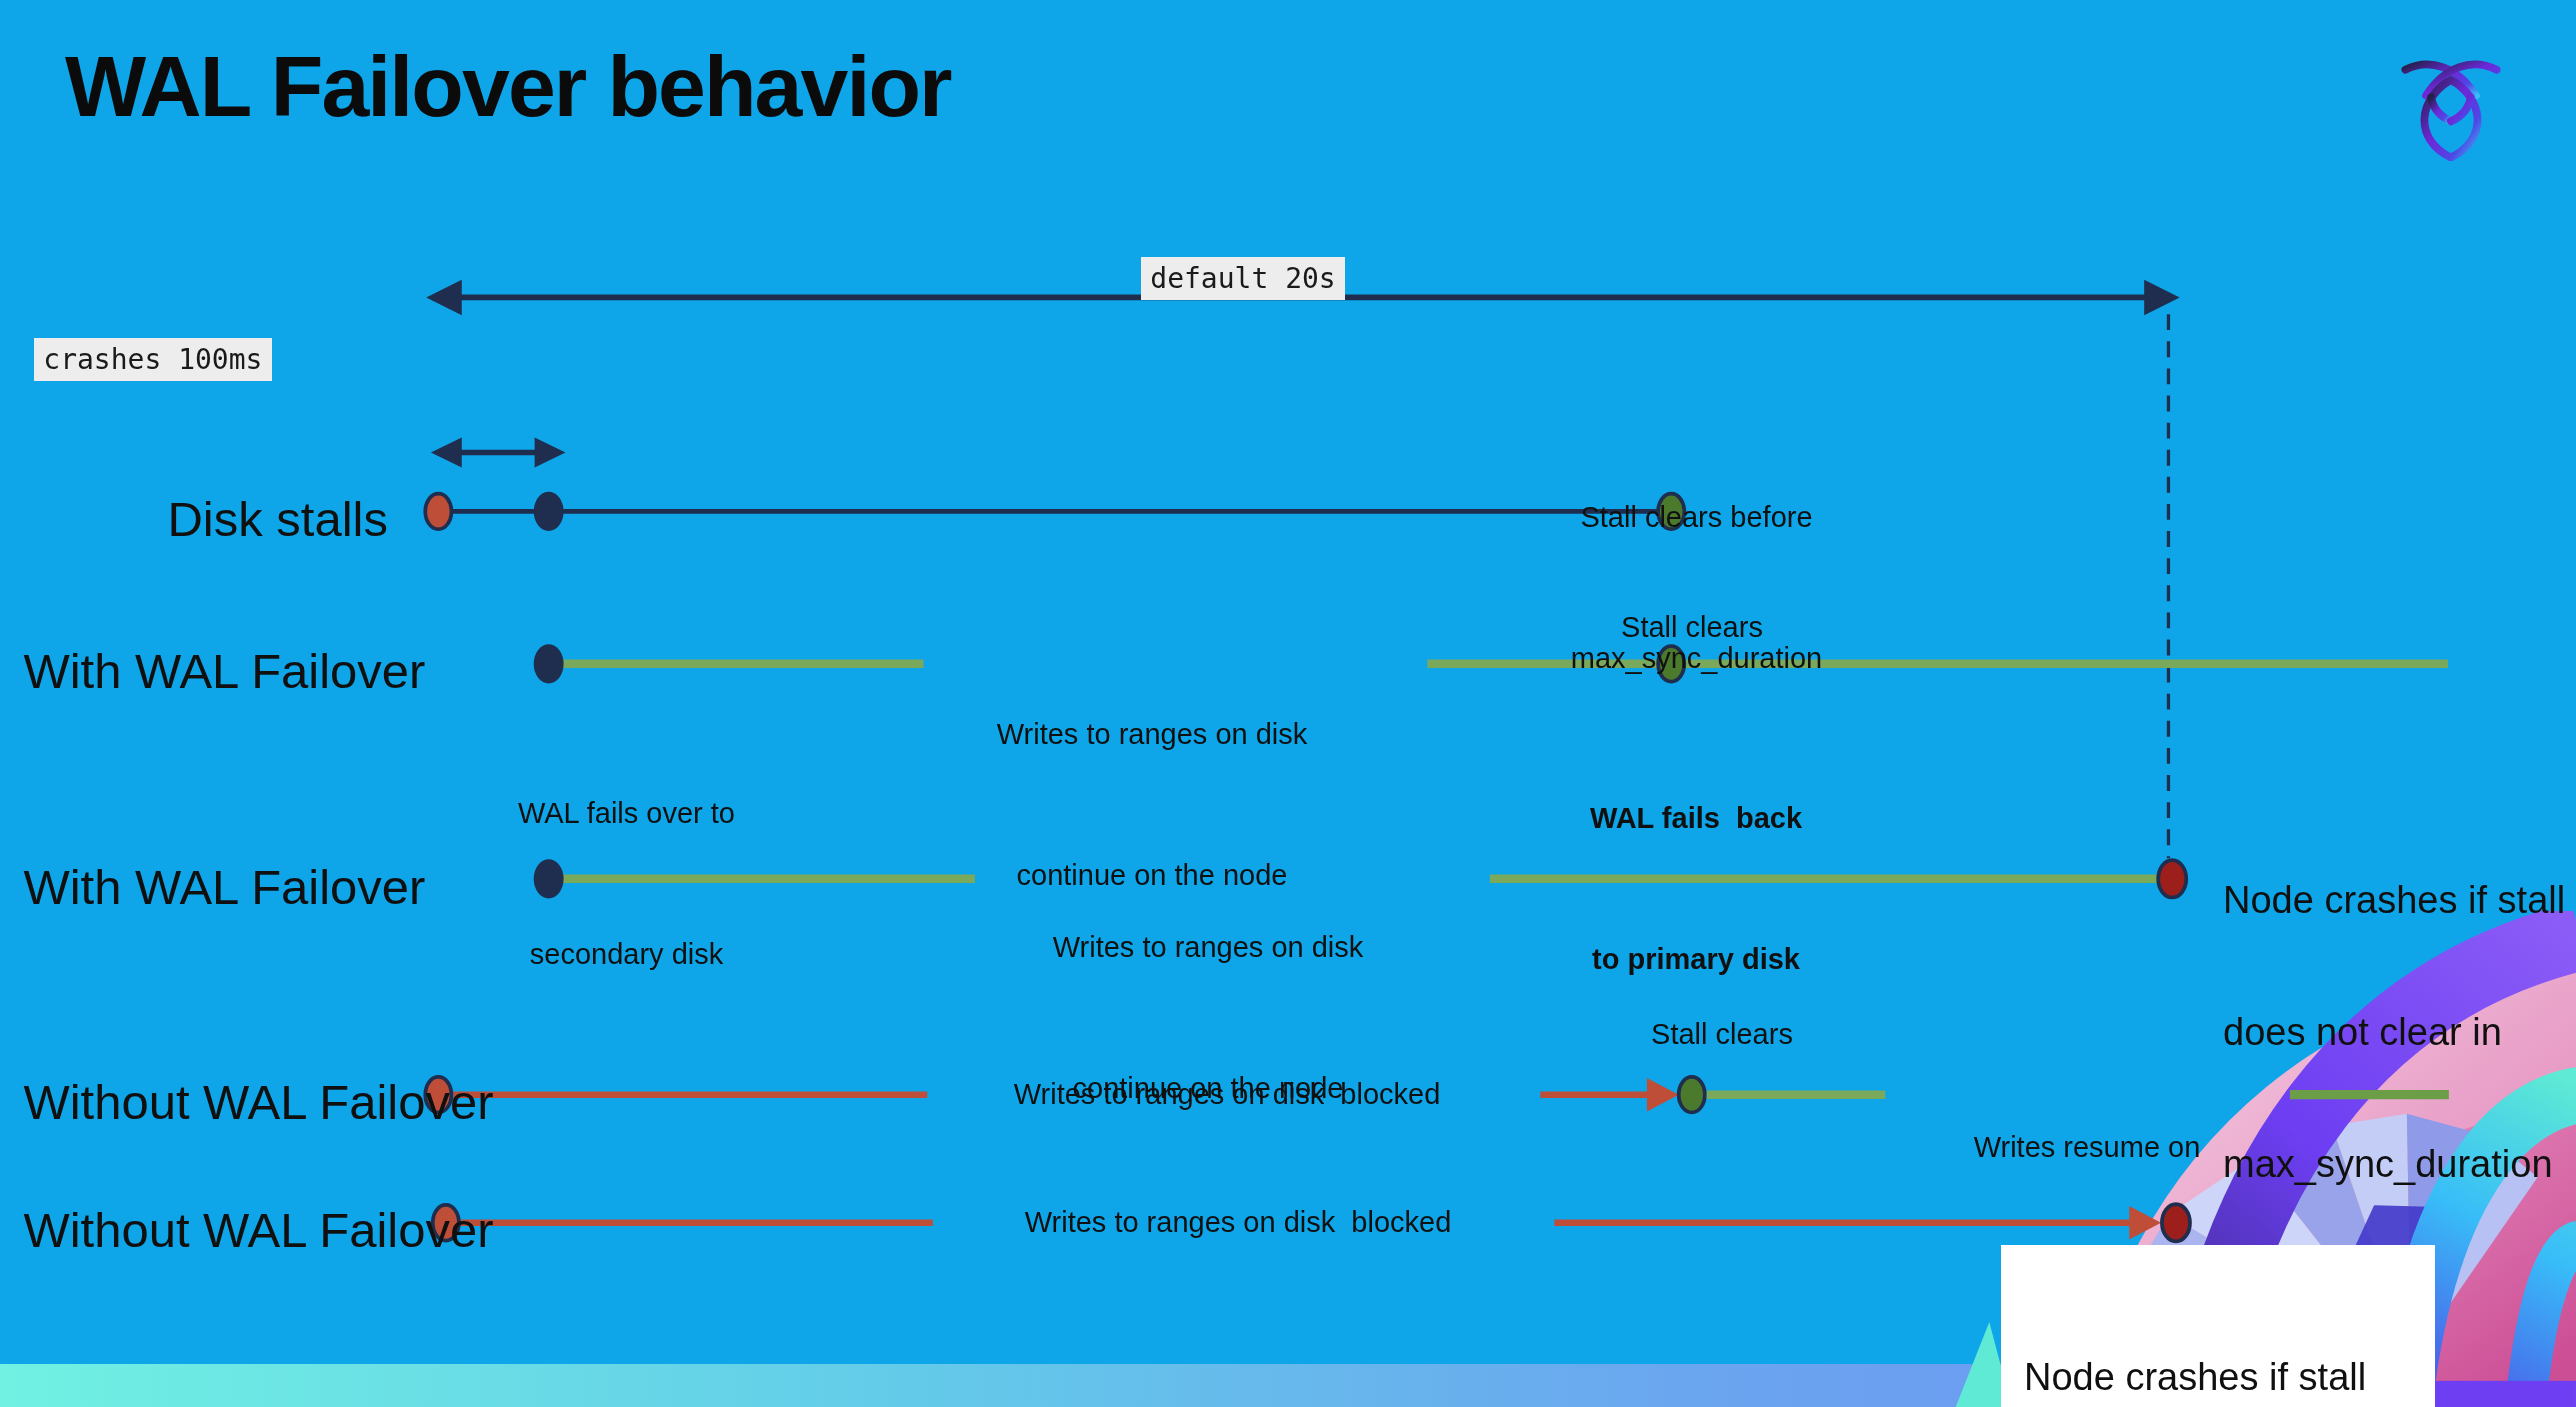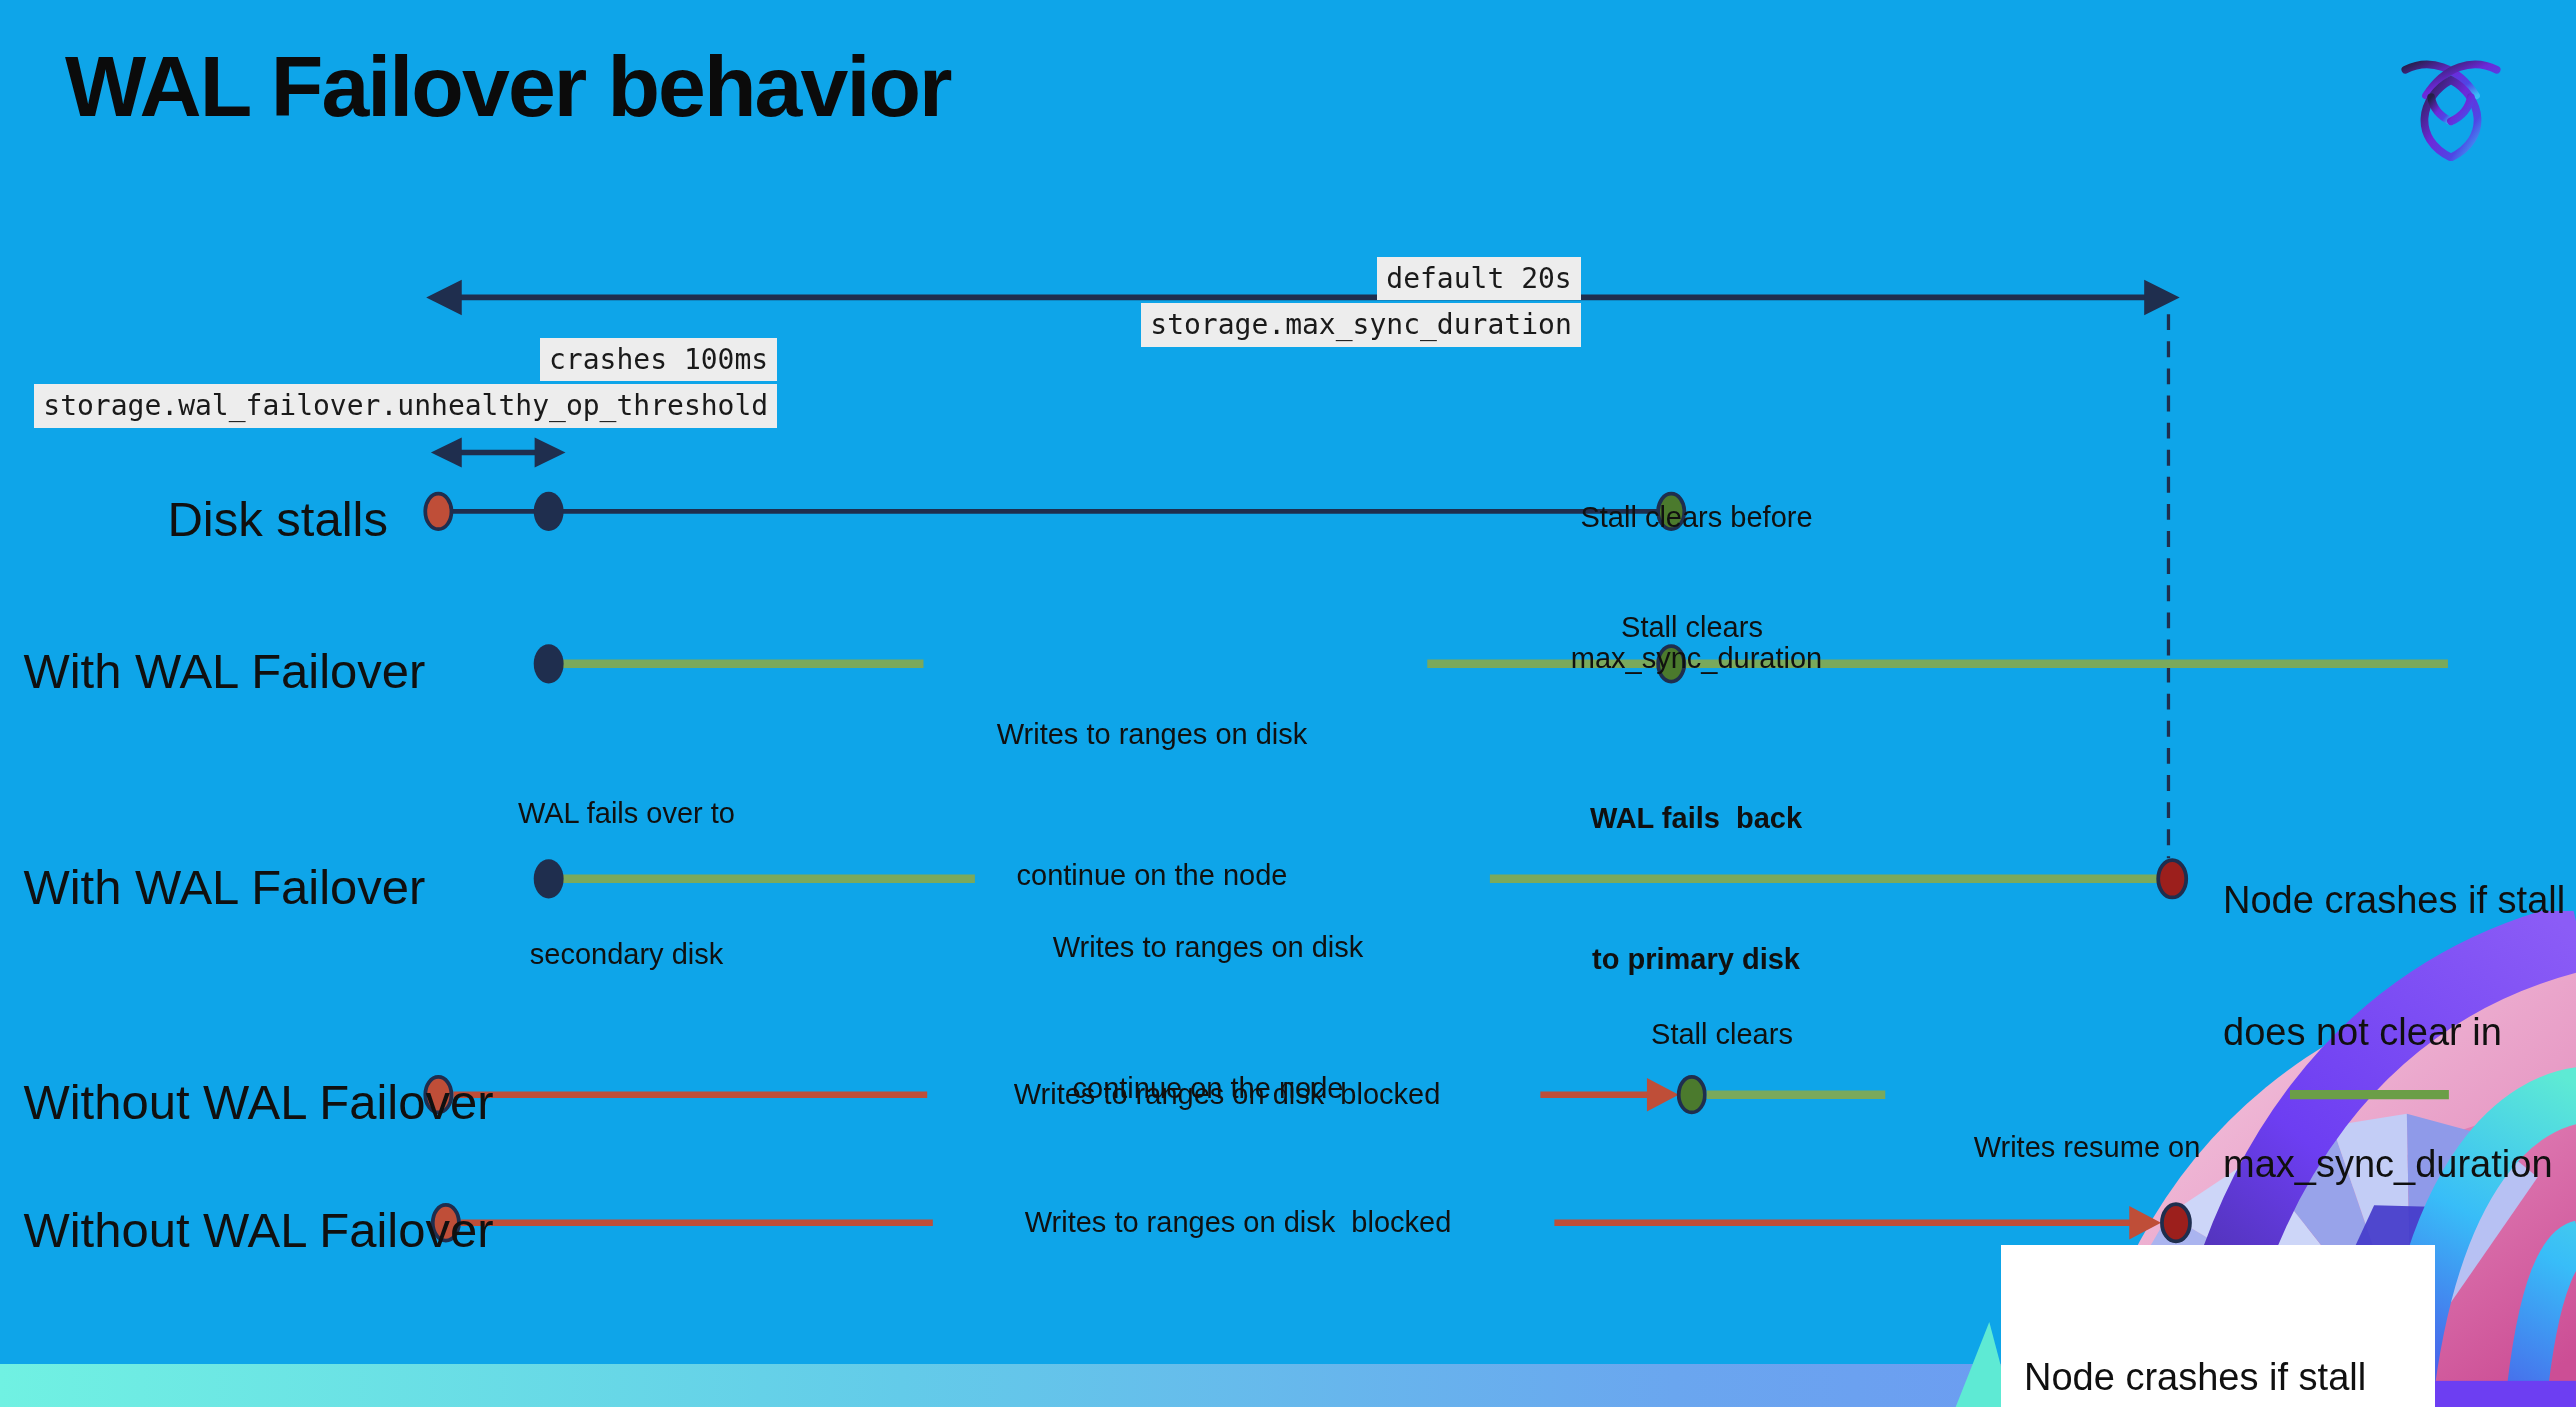--- a/index.html
+++ b/index.html
@@ -120,26 +120,24 @@
       <path d="M118 24 C 90 10, 58 20, 36 54"></path>
       <path d="M65 36 C 28 56, 20 104, 65 126 C 110 104, 102 56, 65 36 Z"></path>
       <path d="M65 126 L65 80"></path>
       <path d="M65 84 C 52 78, 44 68, 42 56"></path>
       <path d="M65 84 C 78 78, 86 68, 88 56"></path>
     </g>
   </svg>
 
   <div class="abs chipcol" style="left:1141px;top:257px;">
     <span class="chip">default 20s</span>
-    <span class="chip">storage.max_sync_duration</span>
   </div>
 
   <div class="abs chipcol" style="left:34px;top:338px;">
     <span class="chip">crashes 100ms</span>
-    <span class="chip">storage.wal_failover.unhealthy_op_threshold</span>
   </div>
 
   <div class="abs rowlabel" style="left:131px;top:491px;width:257px;text-align:right;">Disk stalls</div>
   <div class="abs rowlabel" style="left:23.4px;top:643px;">With WAL Failover</div>
   <div class="abs rowlabel" style="left:23.4px;top:859px;">With WAL Failover</div>
   <div class="abs rowlabel" style="left:23.4px;top:1074px;">Without WAL Failover</div>
   <div class="abs rowlabel" style="left:23.4px;top:1202px;">Without WAL Failover</div>
 
   <div class="abs ann" style="left:1472px;top:400px;width:449px;">
     <div>Stall clears before</div>

